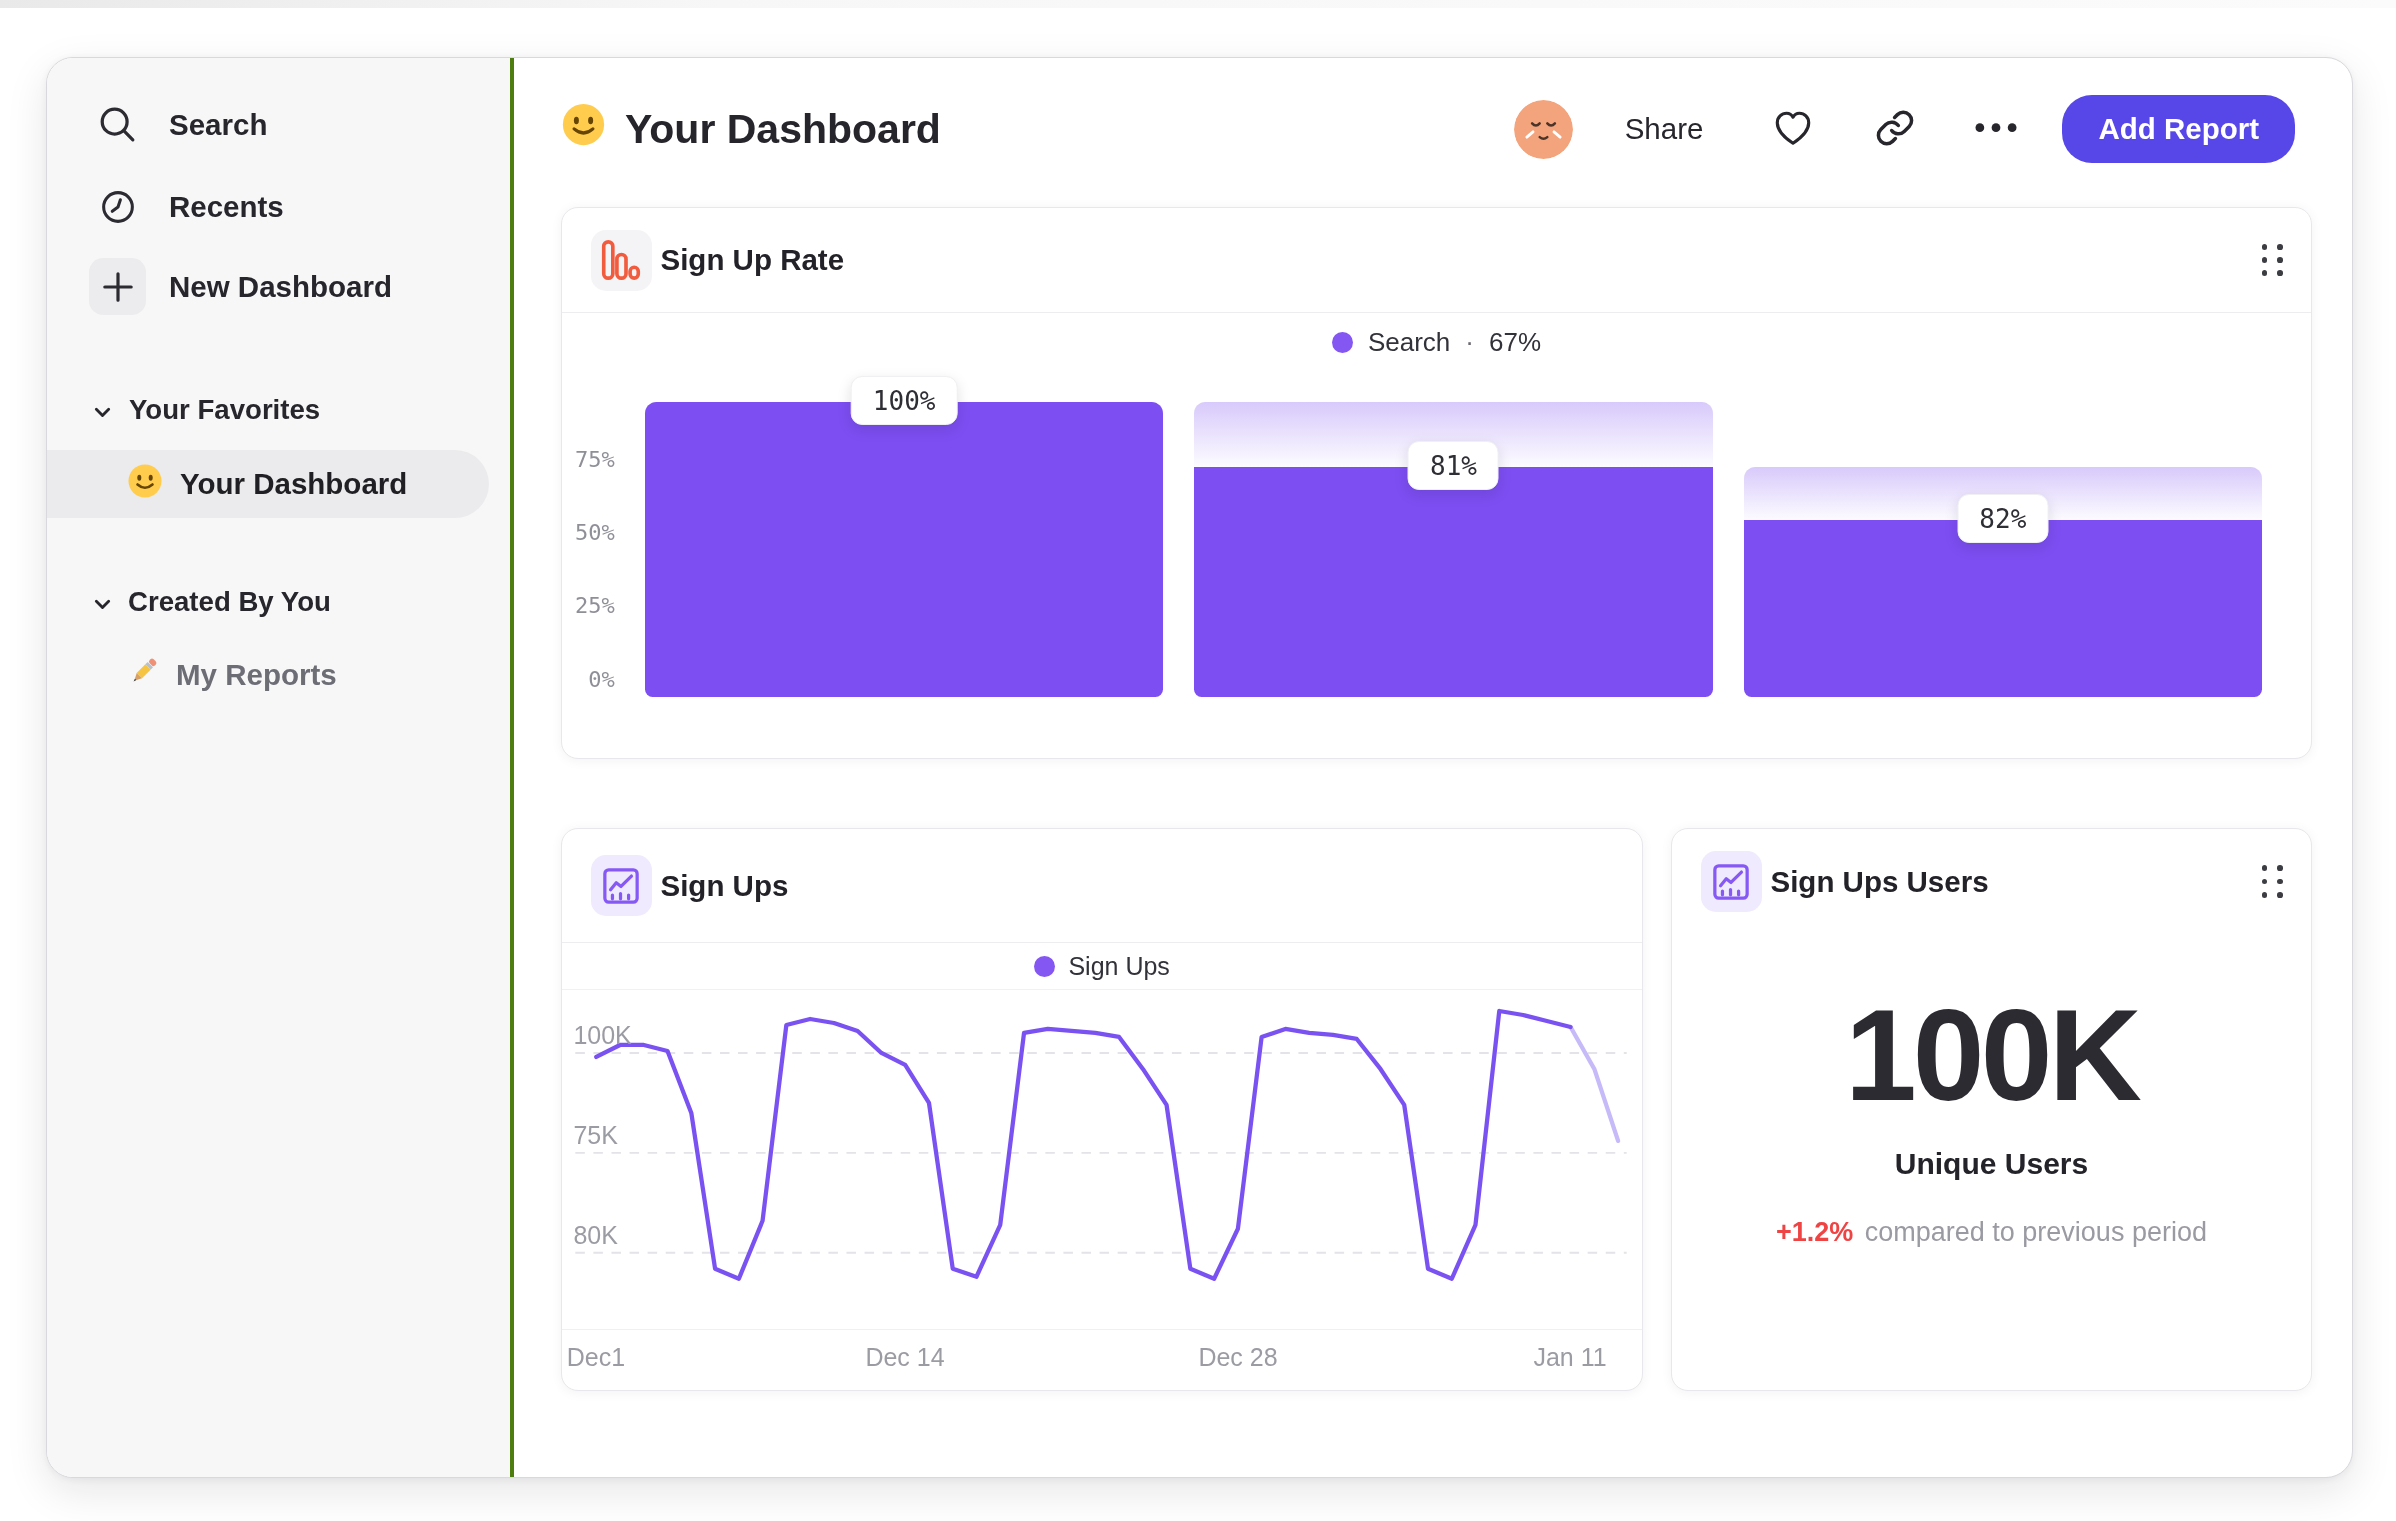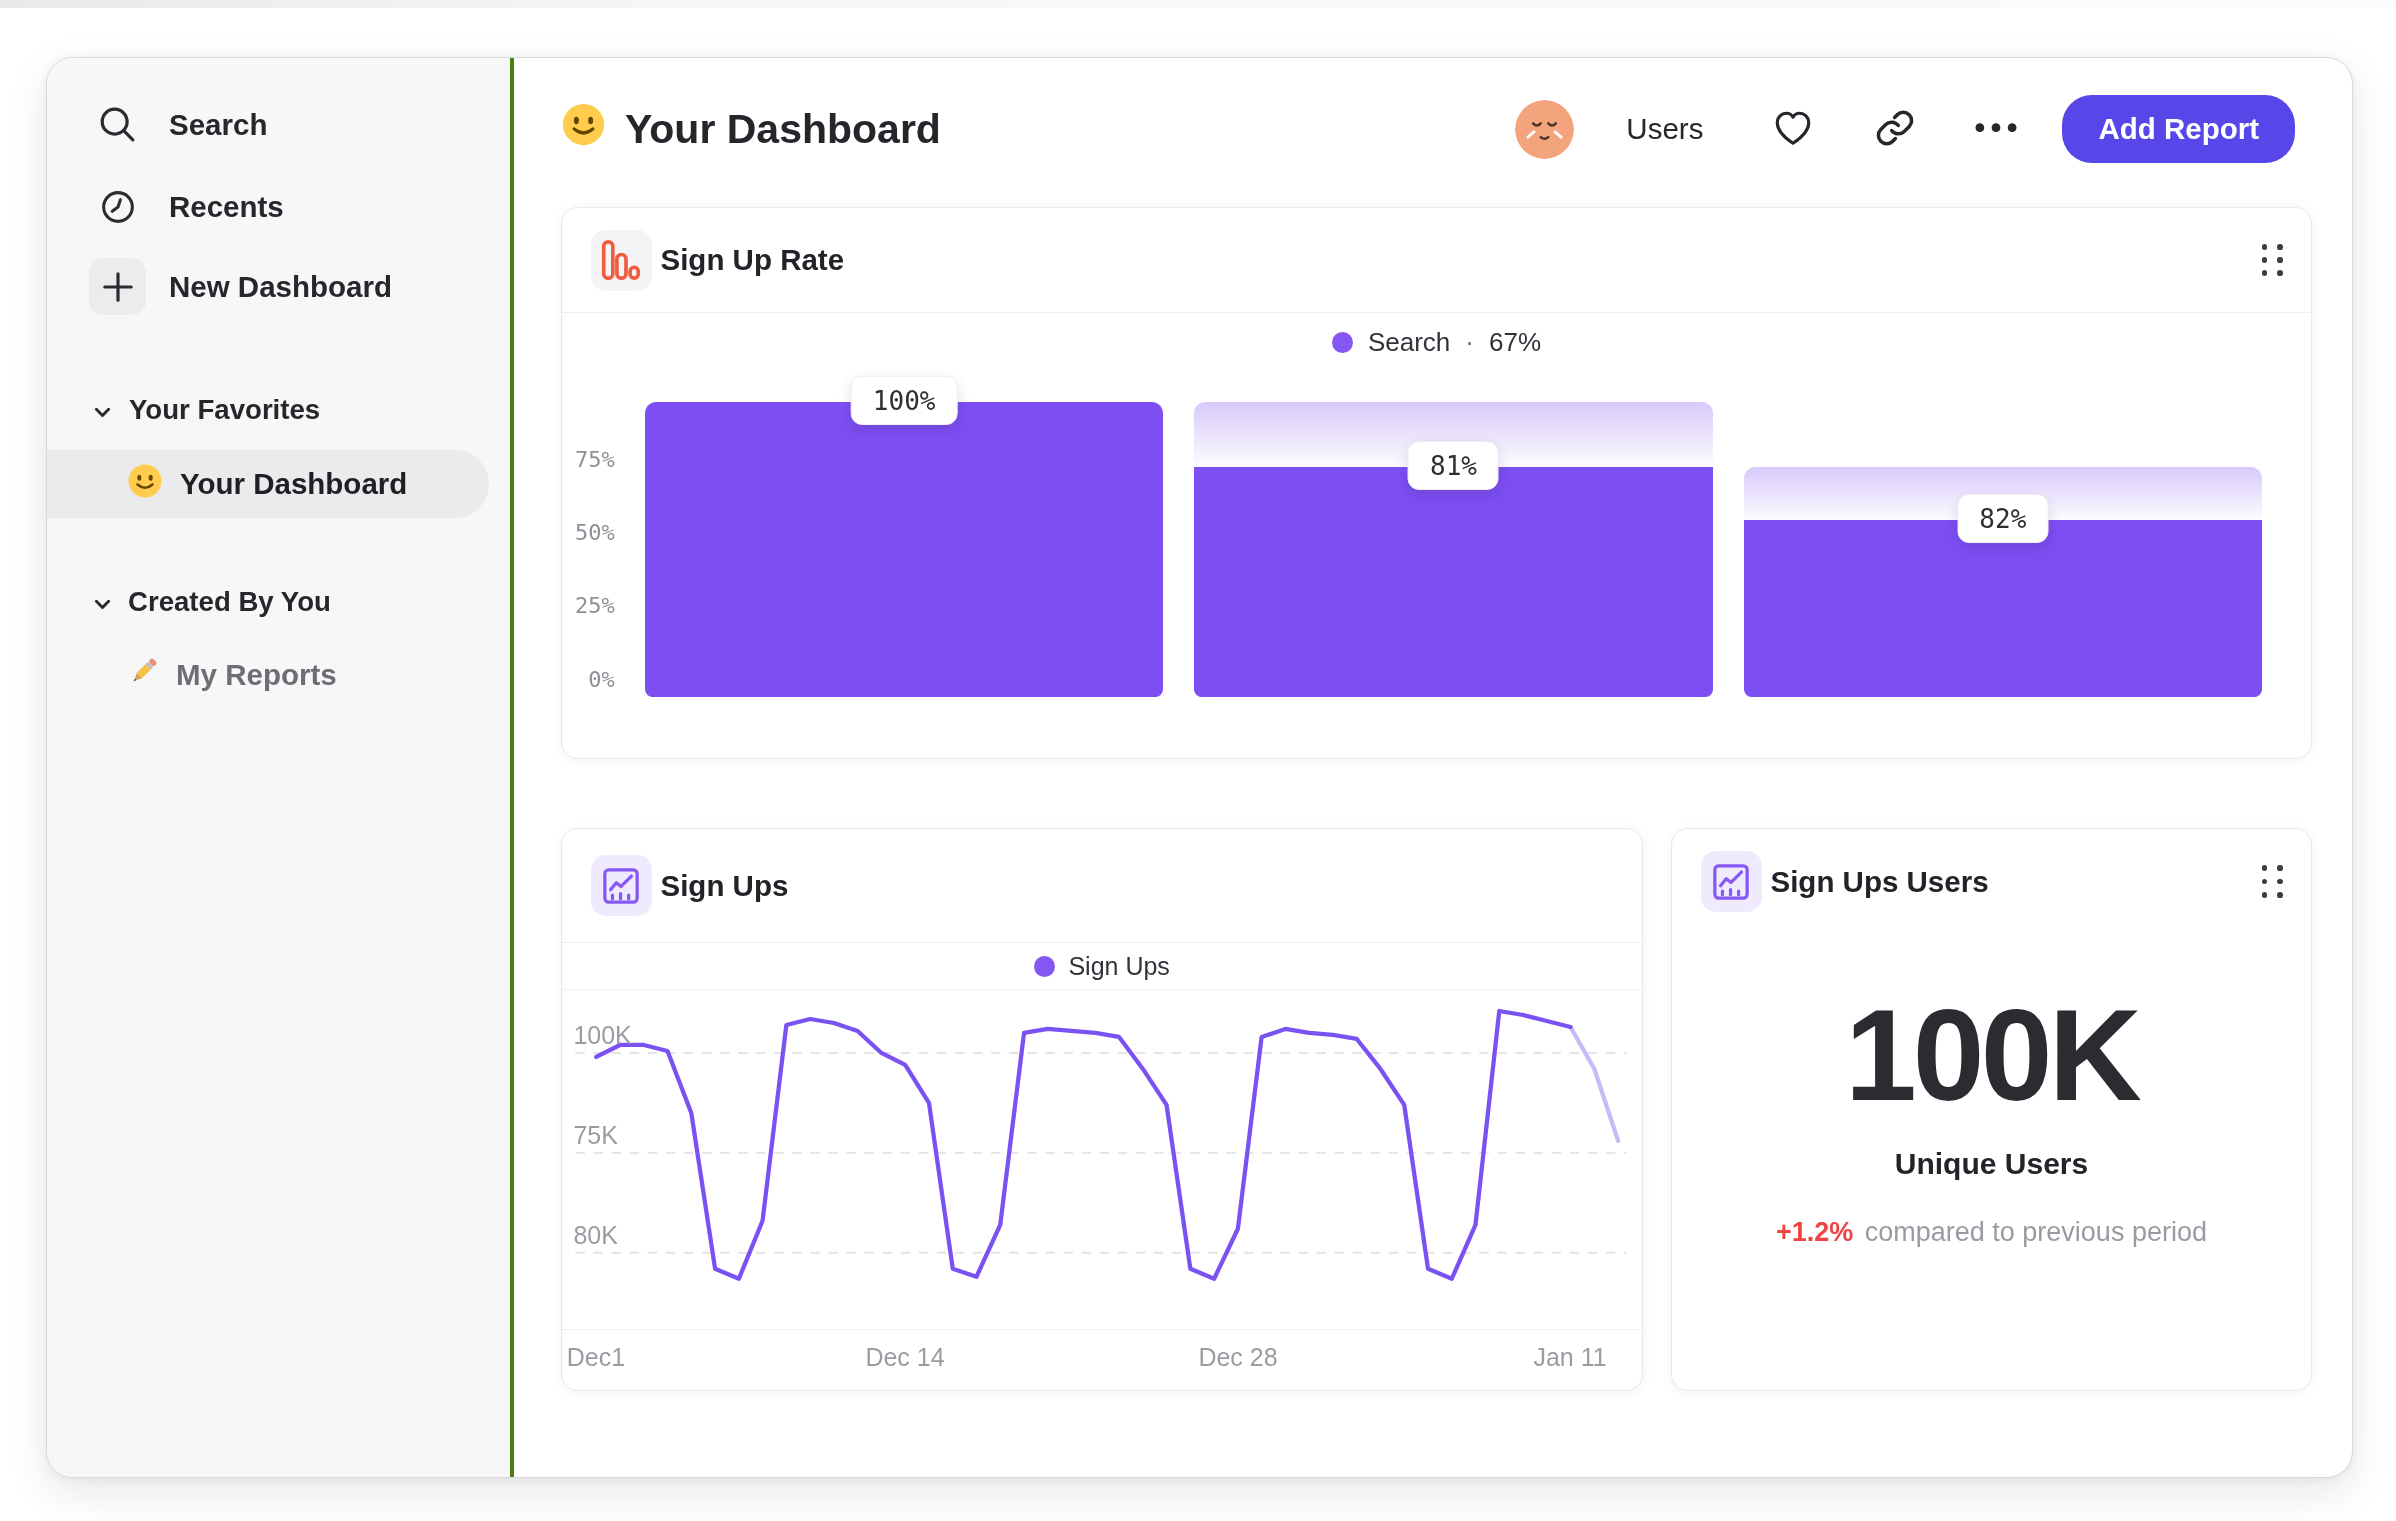--- a/index.html
+++ b/index.html
@@ -195,21 +195,21 @@
       <span class="avatar">
         <svg width="59" height="59" viewBox="0 0 62 62">
             <circle cx="31" cy="31" r="31" fill="#f3a47c"></circle>
             <path d="M19 24.5 Q23 29 27 24.5" stroke="#4a3328" stroke-width="2.6" stroke-linecap="round" fill="none"></path>
             <path d="M35 24.5 Q39 29 43 24.5" stroke="#4a3328" stroke-width="2.6" stroke-linecap="round" fill="none"></path>
             <path d="M27 39 Q31 42.5 35 39" stroke="#4a3328" stroke-width="2.6" stroke-linecap="round" fill="none"></path>
             <path d="M13.5 39 L20 33.5" stroke="#ffffff" stroke-width="3" stroke-linecap="round"></path>
             <path d="M42 33.5 L48.5 39" stroke="#ffffff" stroke-width="3" stroke-linecap="round"></path>
           </svg>
       </span>
-      <button class="share-btn">Users</button>
+      <button class="share-btn">Share</button>
       <button class="icon-btn heart-btn">
         <span>
           <svg width="42" height="40" viewBox="0 0 44 42" fill="none">
               <path d="M22 37 C10.5 29.5 5.5 22 5.5 15.5 C5.5 9.6 10.1 5.5 15.3 5.5 C18.5 5.5 20.7 7.2 22 9.6 C23.3 7.2 25.5 5.5 28.7 5.5 C33.9 5.5 38.5 9.6 38.5 15.5 C38.5 22 33.5 29.5 22 37 Z" stroke="#26262c" stroke-width="3.3" stroke-linejoin="round"></path>
             </svg>
         </span>
       </button>
       <button class="icon-btn link-btn">
         <span>
           <svg width="40" height="40" viewBox="0 0 24 24" fill="none" stroke="#26262c" stroke-width="2.1" stroke-linecap="round" stroke-linejoin="round">

